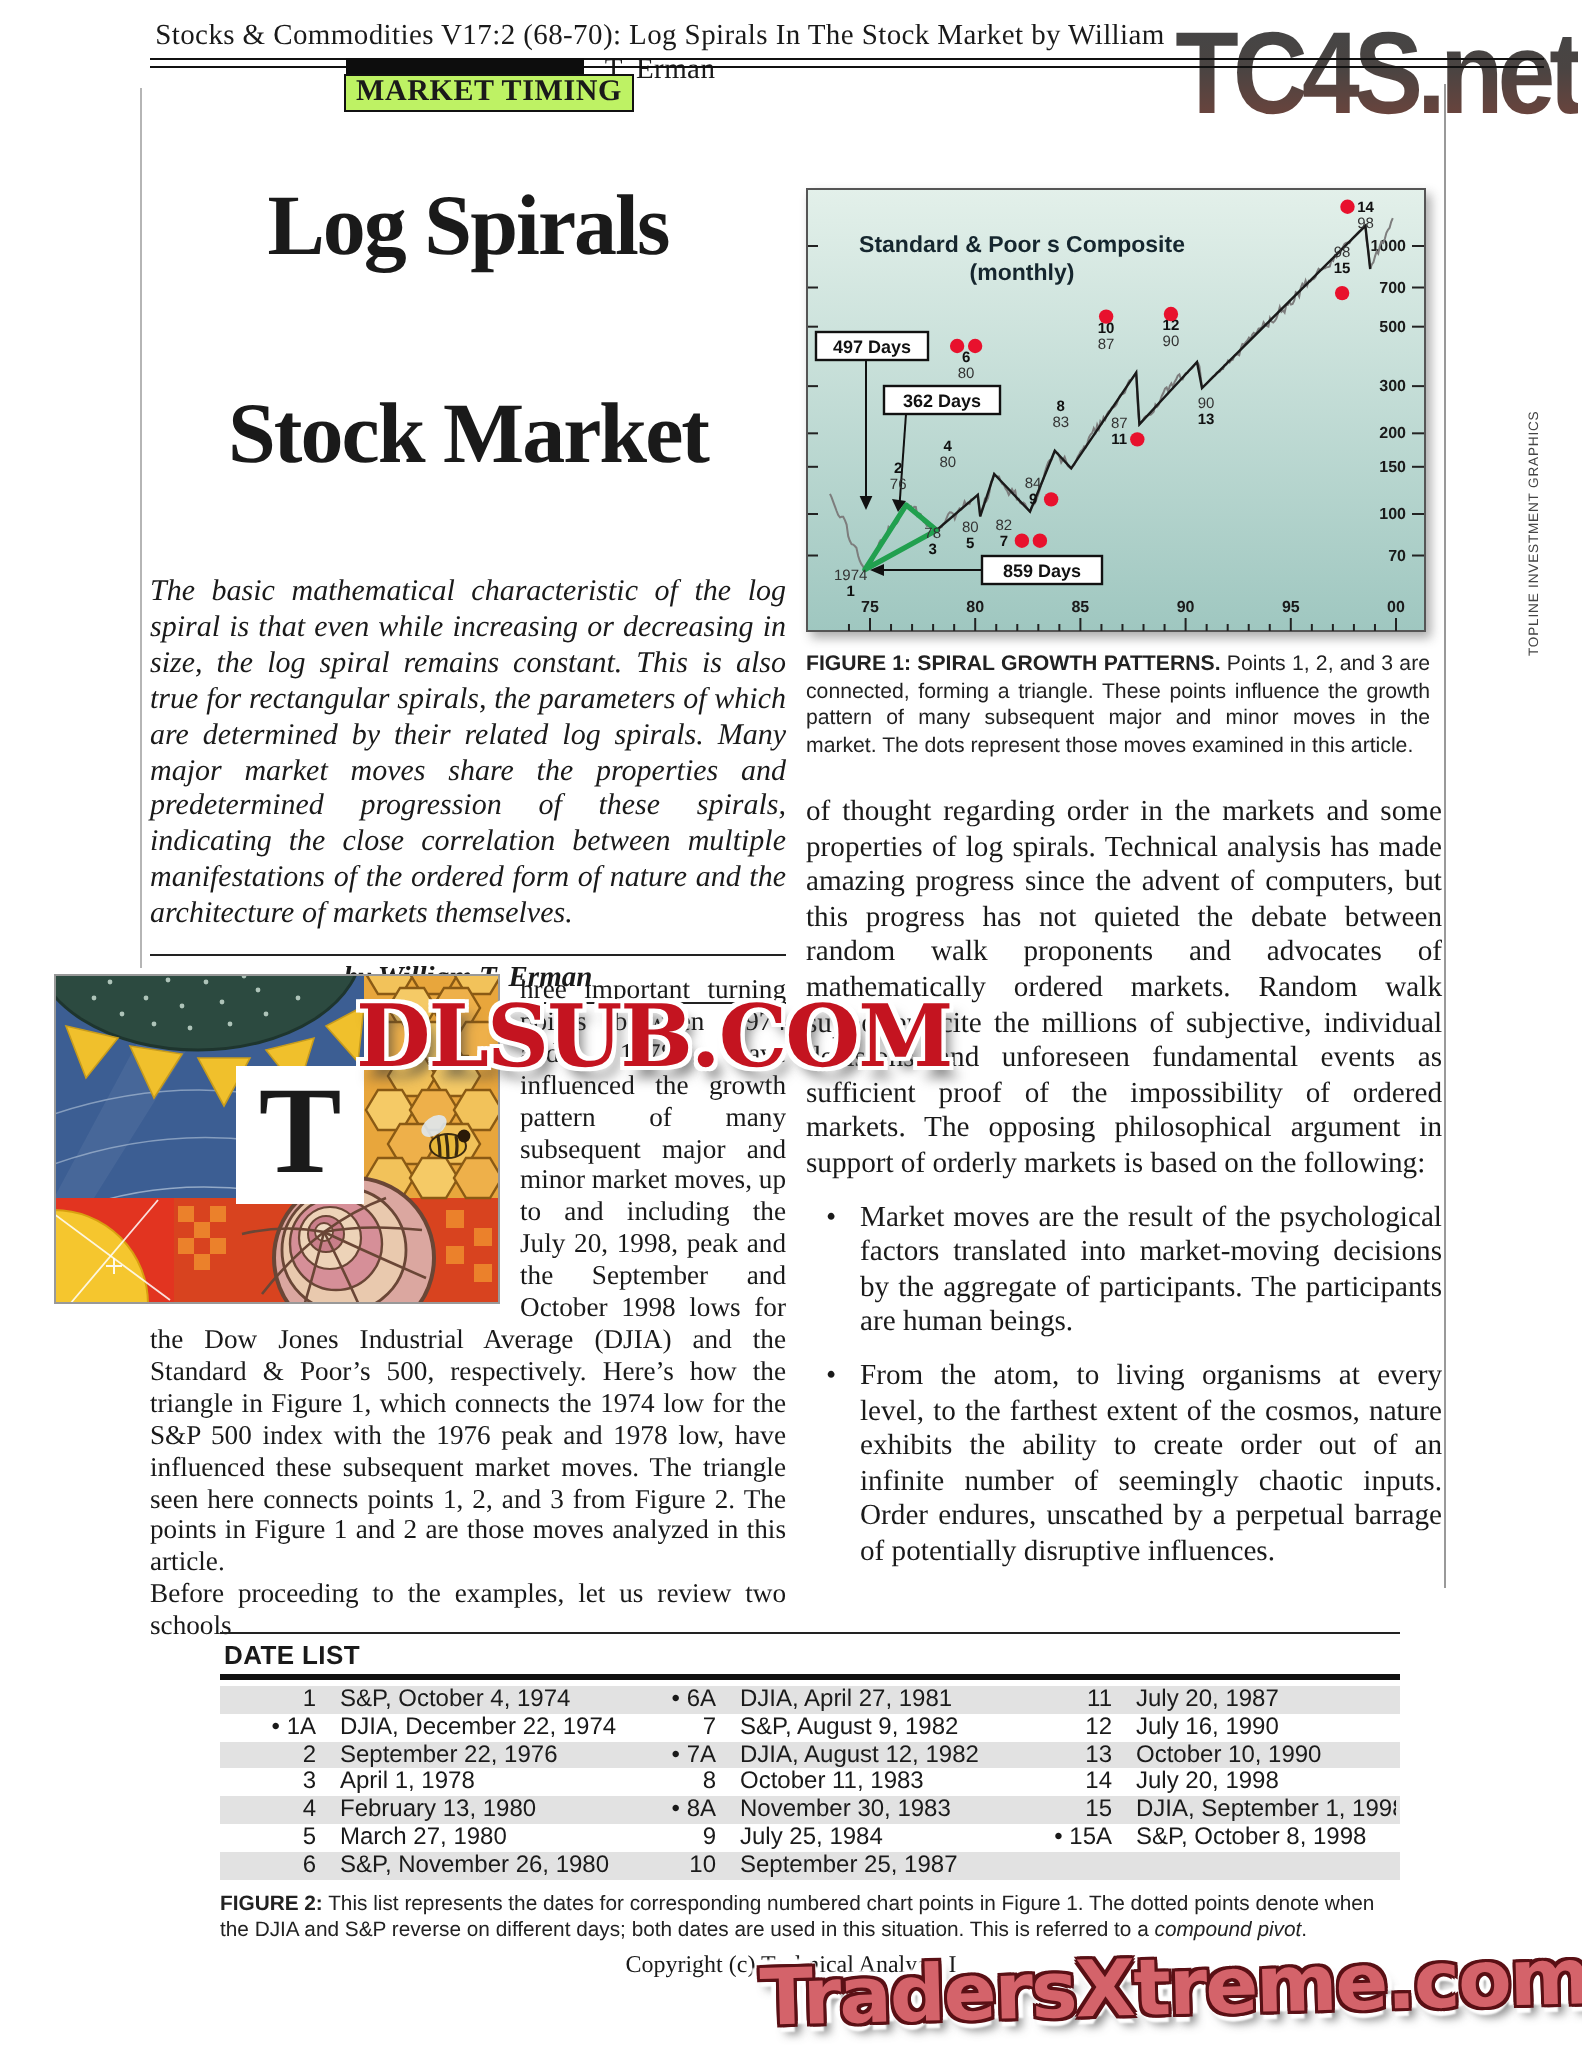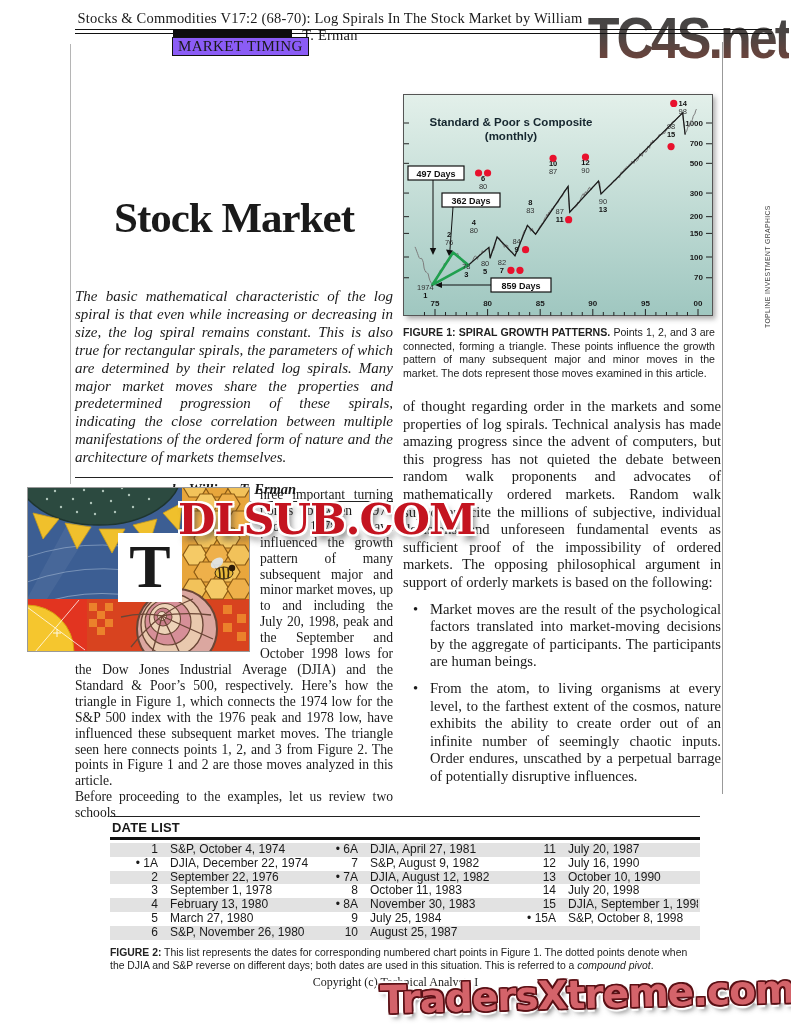--- a/index.html
+++ b/index.html
@@ -5,22 +5,22 @@
   html,body{margin:0;padding:0;background:#fff;}
   .page{position:relative;width:791px;height:1024px;background:#fff;overflow:hidden;
         font-family:"Liberation Serif",serif;color:#1a1a1a;}
   
   .header-strip{position:absolute;left:75px;top:10px;width:510px;text-align:center;
     font-size:14.5px;letter-spacing:.2px;}
   .rule{position:absolute;left:75px;width:697px;height:1.4px;background:#111;z-index:4;}
   .rule1{top:29px}.rule2{top:33px}
   .badge-wrap{position:absolute;left:172px;top:29px;z-index:5;}
   .badge-top{width:119px;height:8px;background:#0d0d0d;margin-left:1px;}
-  .badge{border:1.4px solid #111;background:#8b5cf6;padding:0 5px;
-    font-weight:normal;font-size:15px;letter-spacing:.3px;white-space:nowrap;}
+  .badge{border:1.4px solid #111;background:#bef264;padding:0 5px;
+    font-weight:bold;font-size:15px;letter-spacing:.3px;white-space:nowrap;}
   .tc4s{position:absolute;right:2px;top:4px;z-index:3;
     font-family:"Liberation Sans",sans-serif;font-weight:bold;font-size:52px;letter-spacing:-3px;
     color:#5a423e;background:linear-gradient(#454545 15%,#4a4442 45%,#6e443c 85%);
     -webkit-background-clip:text;background-clip:text;-webkit-text-fill-color:transparent;
     transform:scaleY(1.12);transform-origin:top right;}
   .vline-left{position:absolute;left:70px;top:44px;width:1px;height:440px;background:#b5b5b5;}
   .vline-right{position:absolute;left:722px;top:42px;width:1px;height:752px;background:#999;}
   
   .left-col{position:absolute;left:75px;top:88px;width:318px;}
   .title{margin:0;text-align:center;font-size:43px;line-height:52px;font-weight:bold;
@@ -99,21 +99,21 @@
   <div class="rule rule1"></div>
   <div class="rule rule2"></div>
   <div class="badge-wrap">
     <div class="badge-top"></div>
     <div class="badge">MARKET TIMING</div>
   </div>
   <div class="vline-left"></div>
   <div class="vline-right"></div>
 
   <div class="left-col">
-    <h1 class="title"><br>
+    <h1 class="title"><span>Log Spirals</span><br>
       <br>
       <span>Stock Market</span></h1>
     <p class="abstract">The basic mathematical characteristic of the log spiral is that even while increasing or decreasing in size, the log spiral remains constant. This is also true for rectangular spirals, the parameters of which are determined by their related log spirals. Many major market moves share the properties and predetermined progression of these spirals, indicating the close correlation between multiple manifestations of the ordered form of nature and the architecture of markets themselves.</p>
     <div class="byline-block">by William T. Erman</div>
   </div>
 
   <div class="art">
     <svg width="223" height="165" viewBox="0 0 223 165">
       <defs>
           <clipPath id="artclip">
@@ -405,21 +405,21 @@
             <span>DJIA, August 12, 1982</span>
           </div>
           <div class="dl-cell">
             <span class="dl-num">13</span>
             <span>October 10, 1990</span>
           </div>
         </div>
         <div class="dl-row">
           <div class="dl-cell">
             <span class="dl-num">3</span>
-            <span>September 1, 1978</span>
+            <span>April 1, 1978</span>
           </div>
           <div class="dl-cell">
             <span class="dl-num">8</span>
             <span>October 11, 1983</span>
           </div>
           <div class="dl-cell">
             <span class="dl-num">14</span>
             <span>July 20, 1998</span>
           </div>
         </div>
@@ -451,21 +451,21 @@
             <span>S&amp;P, October 8, 1998</span>
           </div>
         </div>
         <div class="dl-row shade">
           <div class="dl-cell">
             <span class="dl-num">6</span>
             <span>S&amp;P, November 26, 1980</span>
           </div>
           <div class="dl-cell">
             <span class="dl-num">10</span>
-            <span>August 25, 1987</span>
+            <span>September 25, 1987</span>
           </div>
           <div class="dl-cell"></div>
         </div>
       </div>
     <div class="fig2-caption"><b>FIGURE 2:</b><span> This list represents the dates for corresponding numbered chart points in Figure 1. The dotted points denote when the DJIA and S&amp;P reverse on different days; both dates are used in this situation. This is referred to a </span><i>compound pivot</i><span>.</span></div>
   </div>
 
   <div class="copyright">Copyright (c) Technical Analysis I</div>
   <div class="tx-watermark">TradersXtreme.com</div>
 

